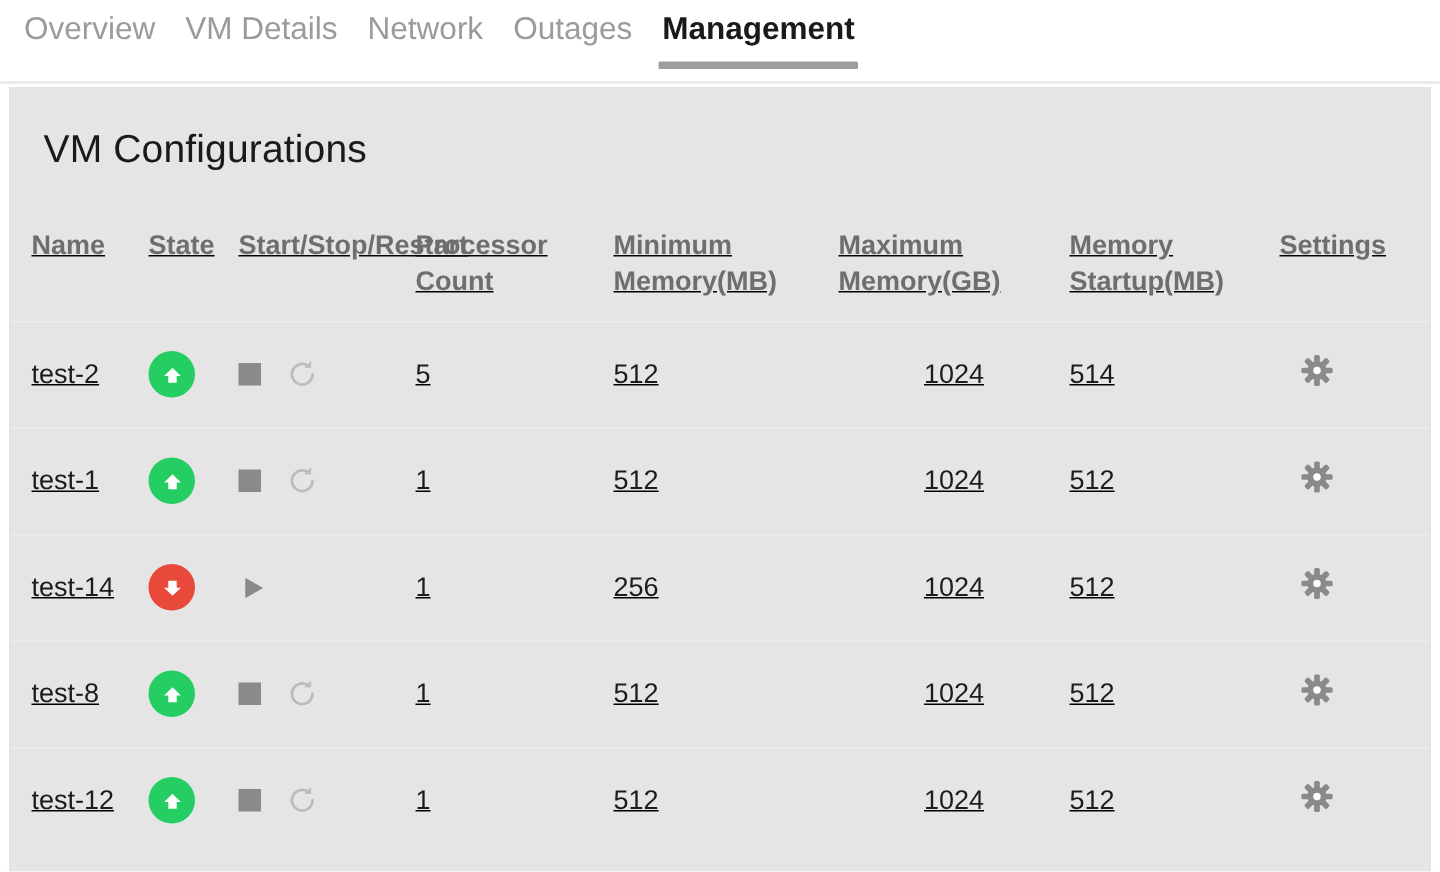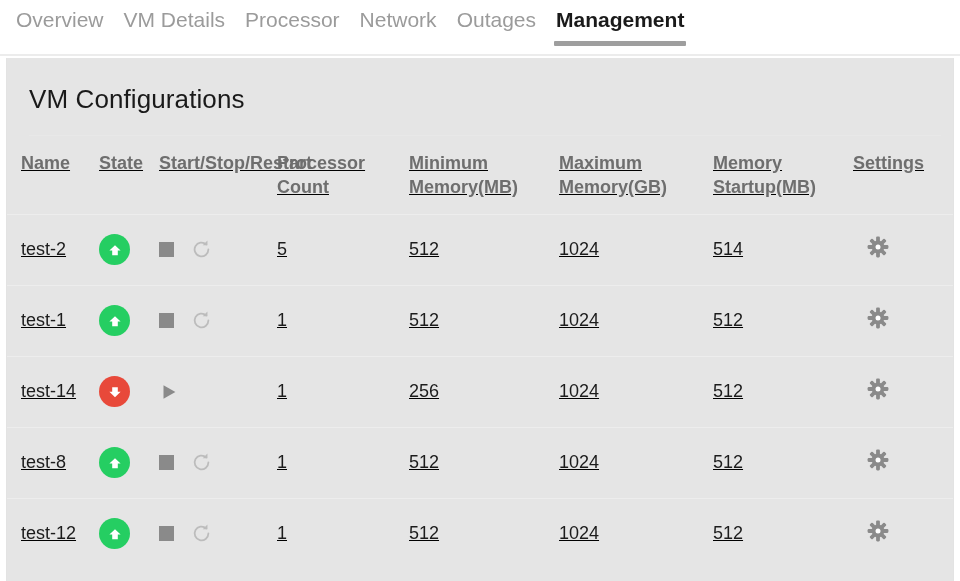--- a/index.html
+++ b/index.html
@@ -93,21 +93,21 @@
     vertical-align: middle;
     border-top: 1px solid #ededed;
   }
   table.vmtable tbody tr:first-child td { border-top: 1px solid #ededed; }
 
   .c-name     { width: 92px; padding-left: 14px !important; }
   .c-state    { width: 60px; }
   .c-actions  { width: 118px; }
   .c-proc     { width: 132px; margin-left: 41px; }
   .c-minmem   { width: 150px; }
-  .c-maxmem   { width: 154px; }
+  .c-maxmem   { width: 154px; text-align: center; }
   .c-startmem { width: 140px; margin-left: 10px; }
   .c-settings { width: auto; }
 
   th.c-name     { padding-left: 14px !important; }
 
   
   .state-badge {
     width: 31px; height: 31px;
     border-radius: 50%;
     display: inline-flex;
@@ -135,21 +135,20 @@
   .settings-cell { padding-left: 14px !important; }
 </style>
 </head>
 <body>
 
 <div id="app">
 
   <div class="tabbar" id="tabbar">
       <div class="tab"><span>Overview</span></div>
       <div class="tab"><span>VM Details</span></div>
-      <div class="tab"><span>Processor</span></div>
       <div class="tab"><span>Network</span></div>
       <div class="tab"><span>Outages</span></div>
       <div class="tab active"><span>Management</span><span class="tab-underline"></span></div>
     </div>
   <div class="tabbar-bottom"></div>
 
   <div class="panel">
     <div class="panel-title">VM Configurations</div>
     <div class="title-divider"></div>
 

